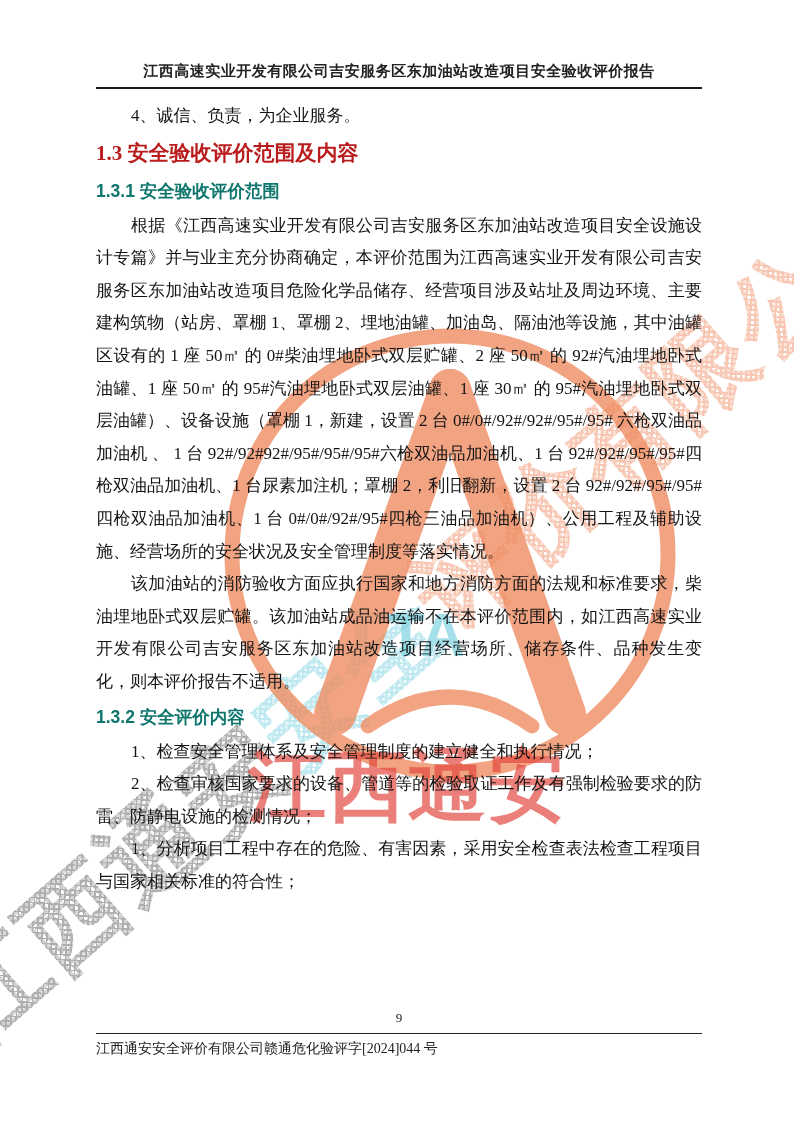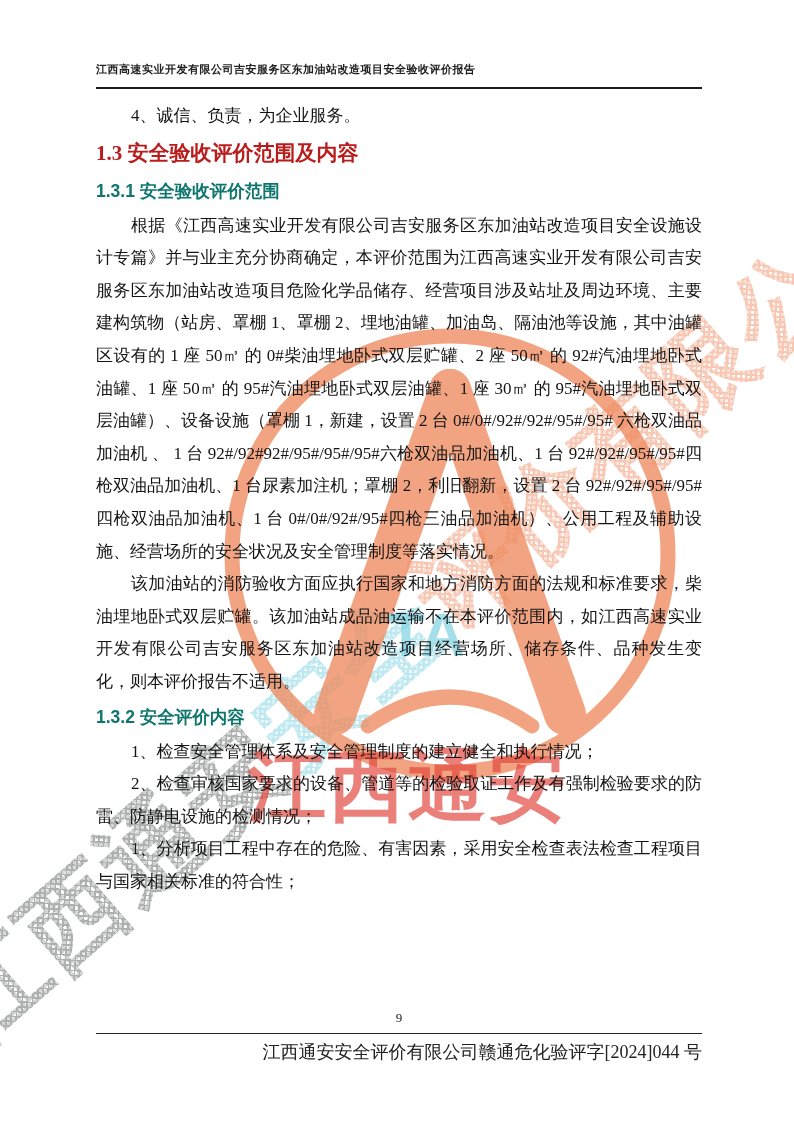--- a/index.html
+++ b/index.html
@@ -36,22 +36,22 @@
     -webkit-text-stroke:1px rgba(240,145,106,.6);
   }
   .wm-red{
     position:absolute; left:248px; top:735px; font-size:78px; font-weight:bold;
     color:#e2453c; opacity:.68; letter-spacing:2px; white-space:nowrap;
     font-family:"Liberation Serif","DejaVu Serif",serif;
   }
   
   .content-layer{position:relative; z-index:1;}
   .doc-header{
-    position:absolute; left:96px; top:62px; width:606px; 
-    font-size:11px; font-weight:600; letter-spacing:.5px; color:#222;
+    position:absolute; left:96px; top:62px; width:606px; text-align:center;
+    font-size:15px; font-weight:600; letter-spacing:.5px; color:#222;
   }
   .header-rule{
     position:absolute; left:96px; top:87px; width:606px; height:0;
     border-top:2px solid #1a1a1a;
   }
   .body-col{
     position:absolute; left:96px; top:100px; width:606px;
     font-size:17px; line-height:32.6px; text-align:justify;
     word-break:break-all; color:#141414;
   }
@@ -67,21 +67,21 @@
   .page-number{
     position:absolute; left:96px; top:1010px; width:606px; text-align:center;
     font-size:13px; color:#222;
   }
   .footer-rule{
     position:absolute; left:96px; top:1033px; width:606px; height:0;
     border-top:1.5px solid #222;
   }
   .footer-bar{
     position:absolute; left:96px; top:1040px; width:606px;
-    display:flex; justify-content:flex-end; font-size:18px; color:#222;
+    display:flex; justify-content:flex-start; font-size:14px; color:#222;
   }
 </style>
 </head>
 <body>
 
 <div class="page">
 
   <div class="wm-layer">
     <div class="wm-diag">
       <span class="wm-ch-gray">江西通安</span><span class="wm-ch-cyan">安全</span><span class="wm-ch-orange">评价有限公司</span>

